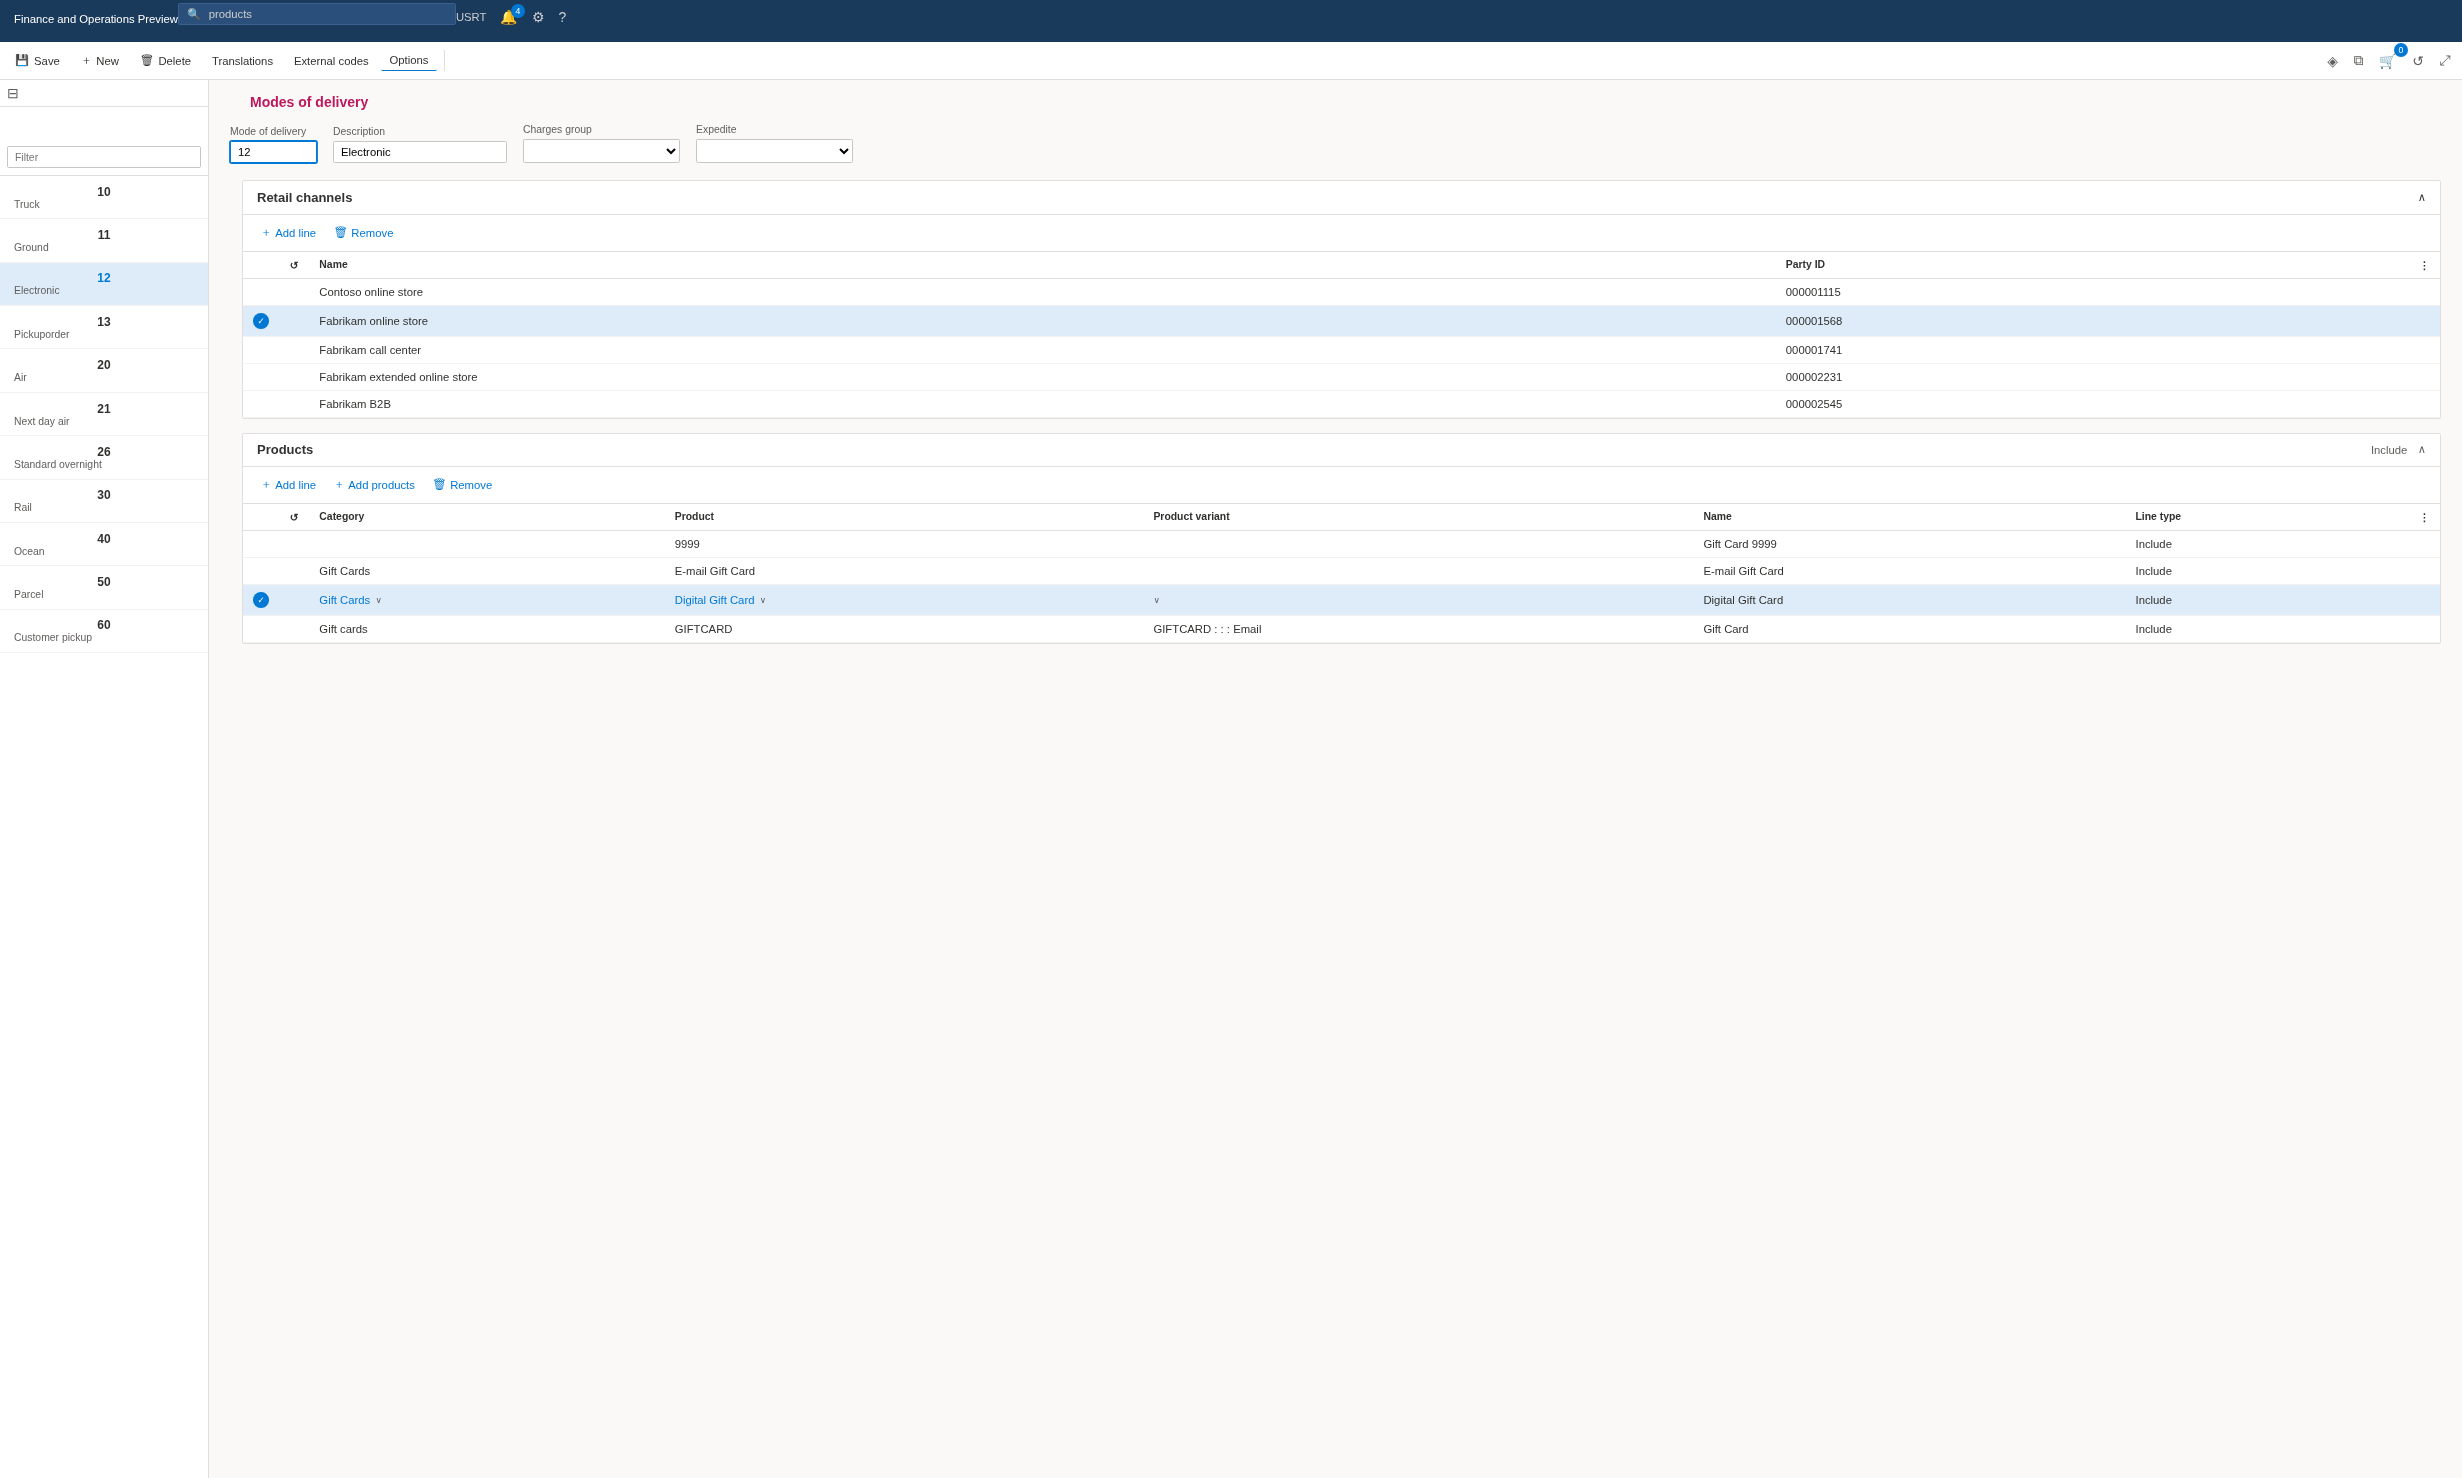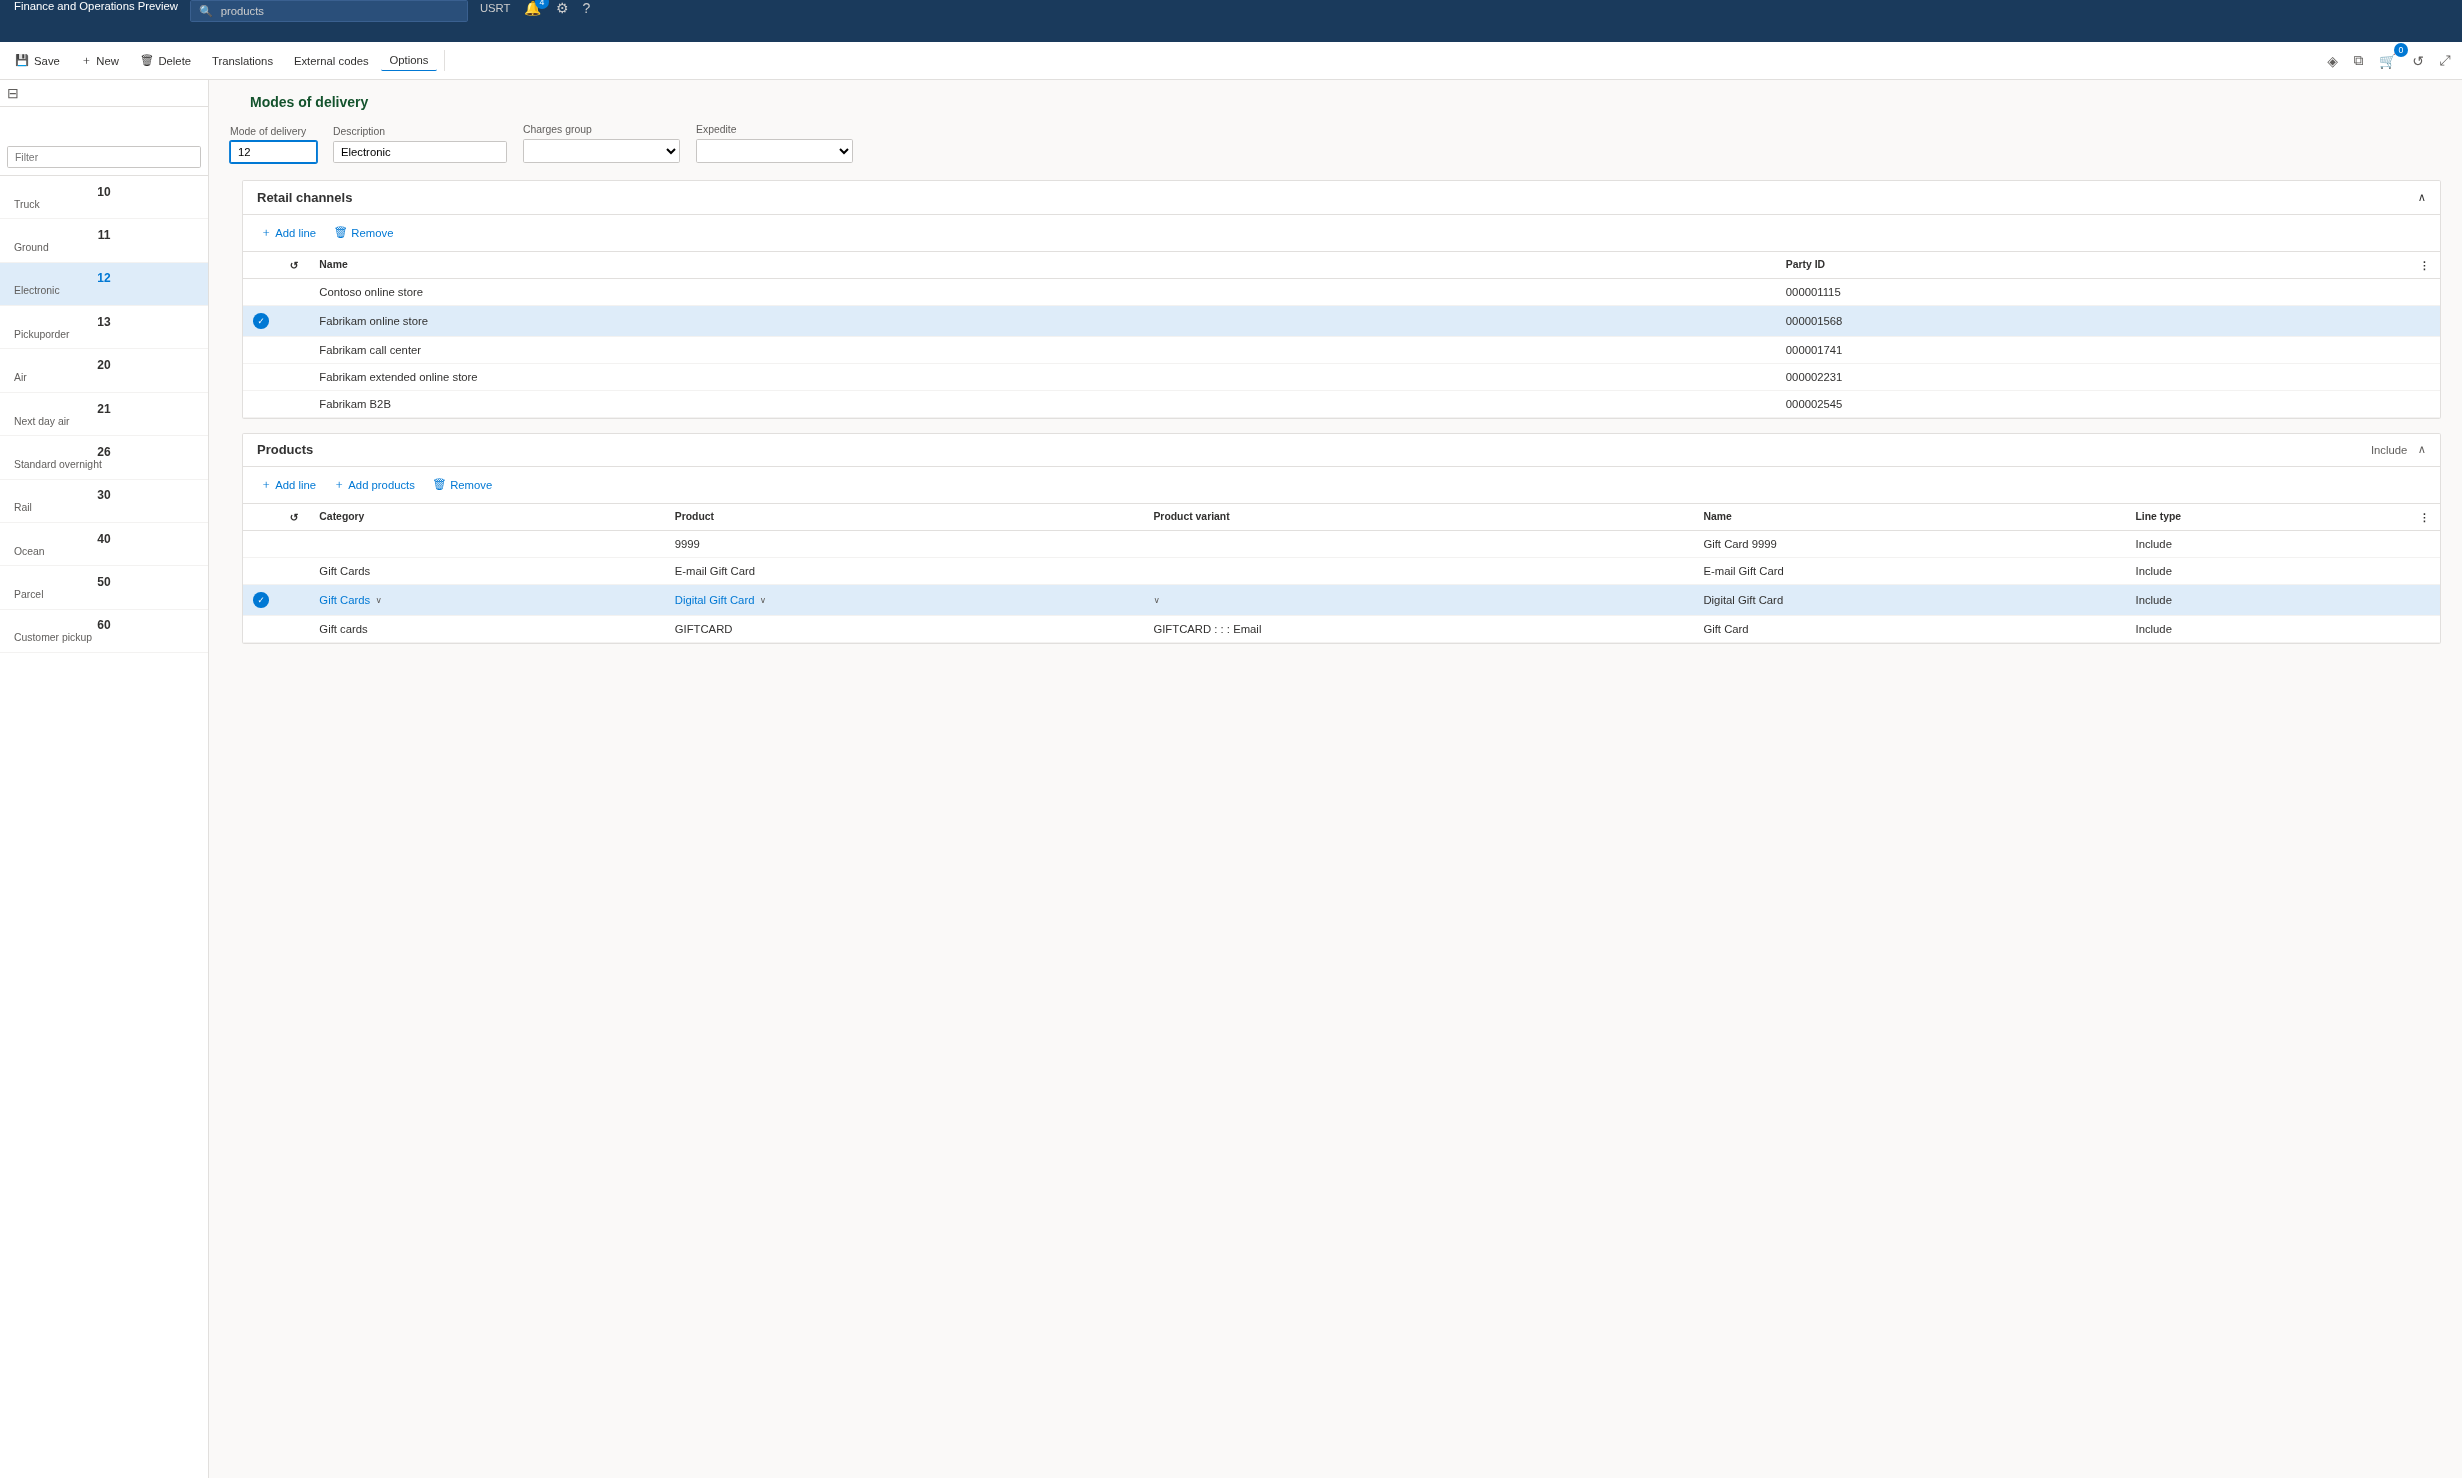--- a/index.html
+++ b/index.html
@@ -4,23 +4,23 @@
   <style>
     * { box-sizing: border-box; margin: 0; padding: 0; }
     body { font-family: 'Segoe UI', Arial, sans-serif; font-size: 11.3px; color: #333; background: #f3f2f1; overflow: hidden; }
 
     
     .top-bar {
       background: #1a3a5c;
       color: white;
       height: 42px;
       display: flex;
-      align-items: flex-start;
-      padding: 0 14px;
-      gap: 12px;
+      align-items: flex-end;
+      padding: 17px 14px;
+      gap: 0;
     }
     .top-bar-search {
       background: #2a4f7a;
       border: 0.9px solid #3a6090;
       border-radius: 1.7px;
       display: flex;
       align-items: center;
       padding: 3.5px 8.7px;
       gap: 7px;
       width: 278px;
@@ -109,21 +109,21 @@
     .sidebar-item-name { font-size: 10.4px; color: #605e5c; }
     .sidebar-item.selected .sidebar-item-num { color: #0078d4; }
 
     
     .content {
       flex: 1;
       overflow-y: auto;
       padding: 14px 21px;
       background: #faf9f8;
     }
-    .section-title { font-size: 14px; font-weight: 600; color: #14532d; margin-bottom: 14px; padding-left: 20px; }
+    .section-title { font-size: 14px; font-weight: 600; color: #be185d; margin-bottom: 14px; padding-left: 20px; }
 
     
     .form-row { display: flex; gap: 16px; margin-bottom: 17.4px; align-items: flex-end; }
     .form-field { display: flex; flex-direction: column; gap: 3.5px; }
     .form-field label { font-size: 10.4px; color: #605e5c; }
     .form-field input, .form-field select {
       border: 0.9px solid #c8c6c4;
       border-radius: 1.7px;
       padding: 4.3px 7px;
       font-size: 11.3px;

